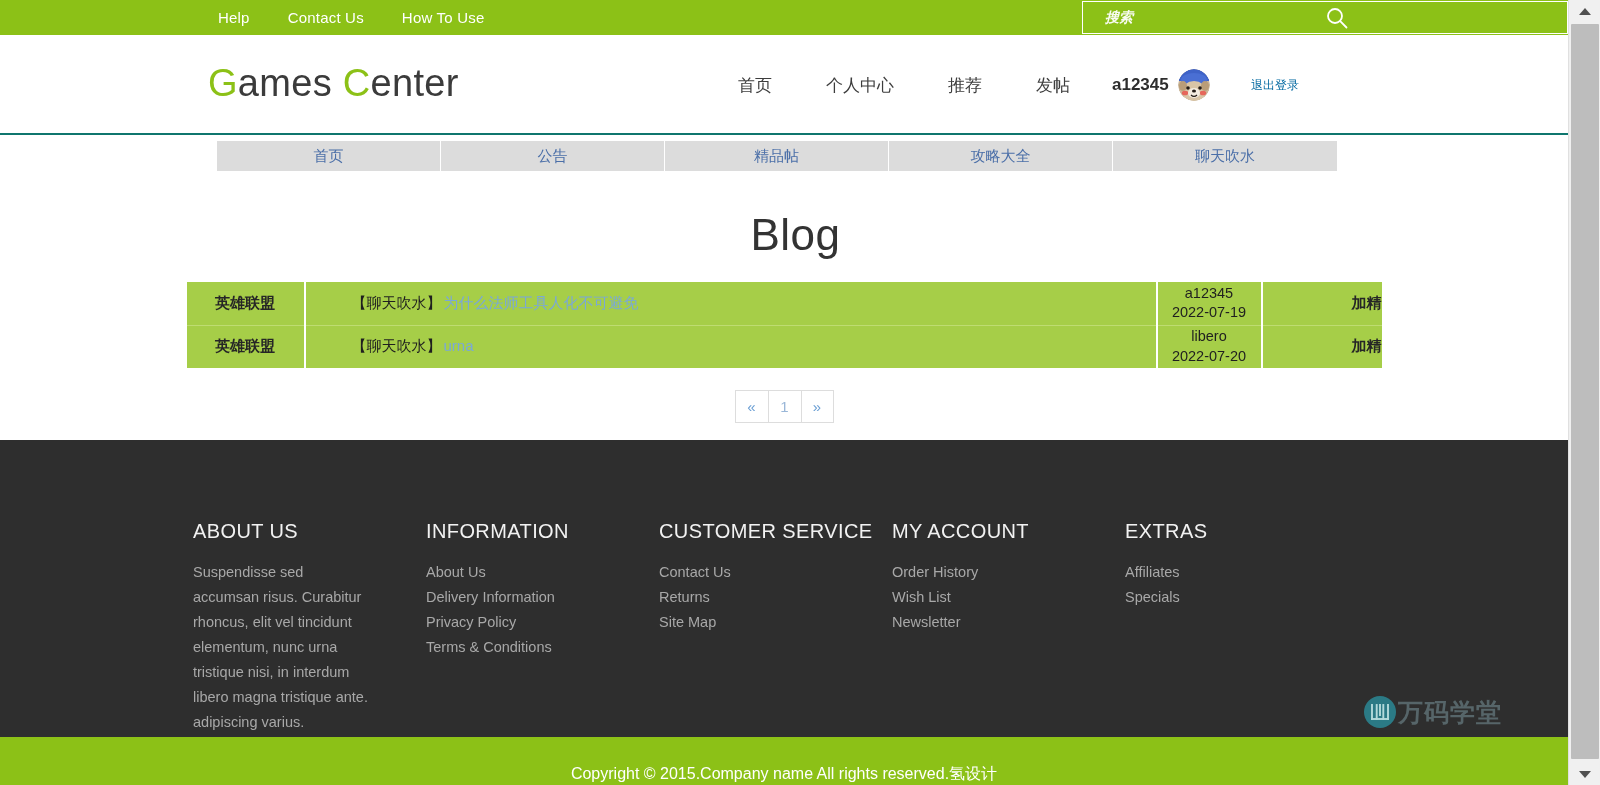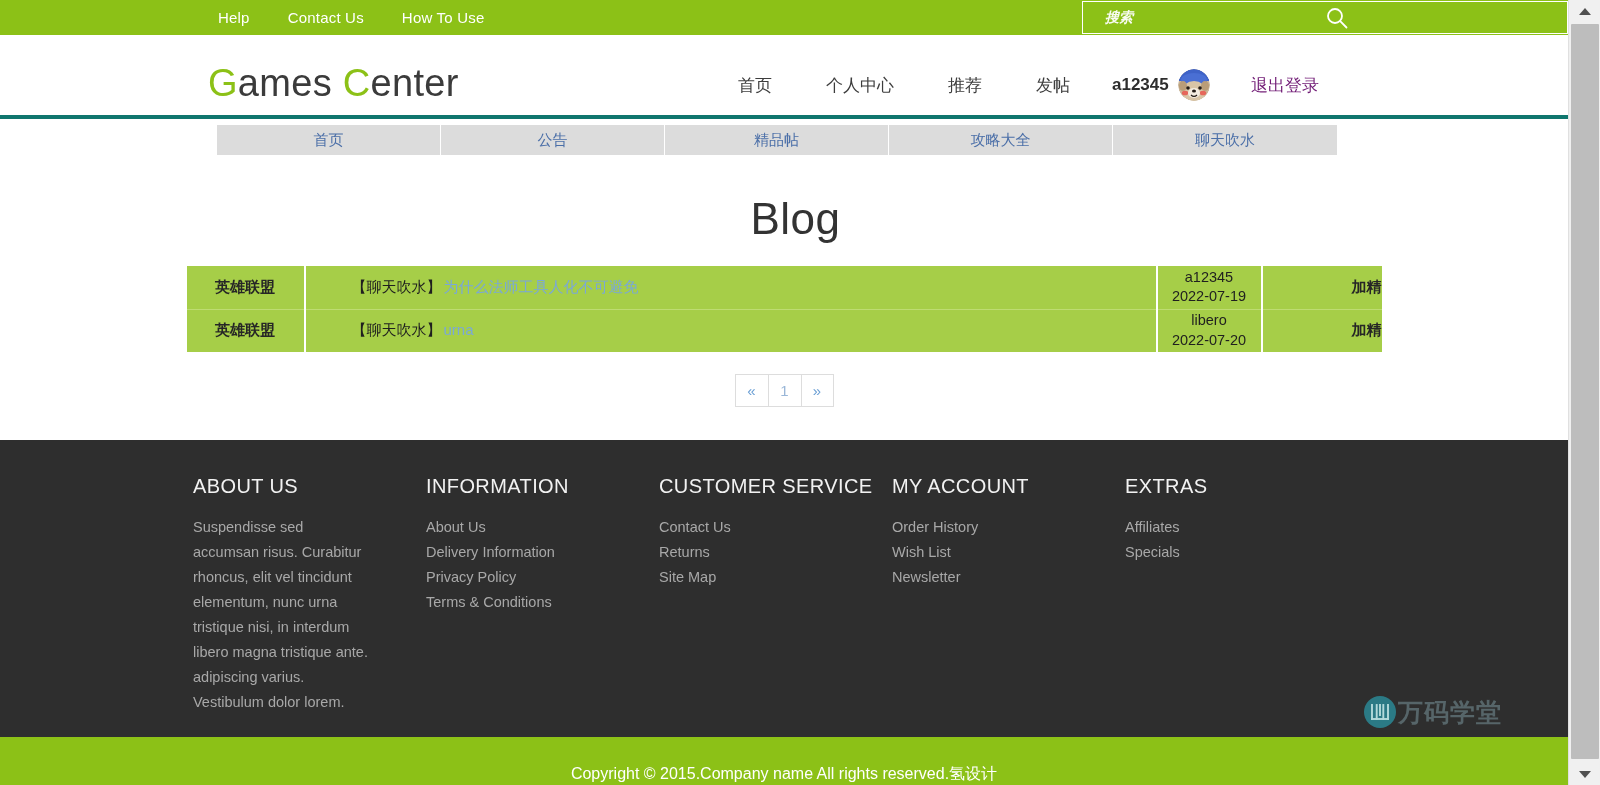--- a/index.html
+++ b/index.html
@@ -70,22 +70,22 @@
   }
   .search-icon {
     margin-right: 218px;
     width: 24px; height: 24px;
     display: inline-block;
   }
 
   
   .masthead {
     position: relative;
-    height: 84px;
-    border-bottom: 4px solid #0f766e;
+    height: 100px;
+    border-bottom: 2px solid #0f766e;
     background: #fff;
   }
   .logo {
     position: absolute;
     left: 208px;
     top: 27px;
     font-size: 38px;
     font-weight: 400;
     color: #3b3b3b;
     letter-spacing: .3px;
@@ -133,22 +133,22 @@
   }
   .logout {
     position: absolute;
     left: 1251px;
     top: 0;
     height: 100px;
     display: flex;
     align-items: center;
   }
   .logout a {
-    color: #701a75;
-    font-size: 17px;
+    color: #0369a1;
+    font-size: 12px;
     text-decoration: none;
     white-space: nowrap;
   }
 
   
   .tabbar {
     position: relative;
     height: 43px;
     background: #fff;
     display: flex;
@@ -270,21 +270,21 @@
     height: 297px;
     background: #2e2e2e;
     overflow: hidden;
   }
   .footer-cols {
     position: absolute;
     left: 193px;
     top: 35px;
     display: flex;
   }
-  .fcol { width: 233px; }
+  .fcol { width: 233px; margin-top: 45px; }
   .fcol.wide { width: 233px; }
   .fcol h4 {
     margin: 0 0 17px 0;
     font-size: 20px;
     font-weight: 400;
     color: #f2f2f2;
     letter-spacing: .4px;
   }
   .fcol p {
     margin: 0;

